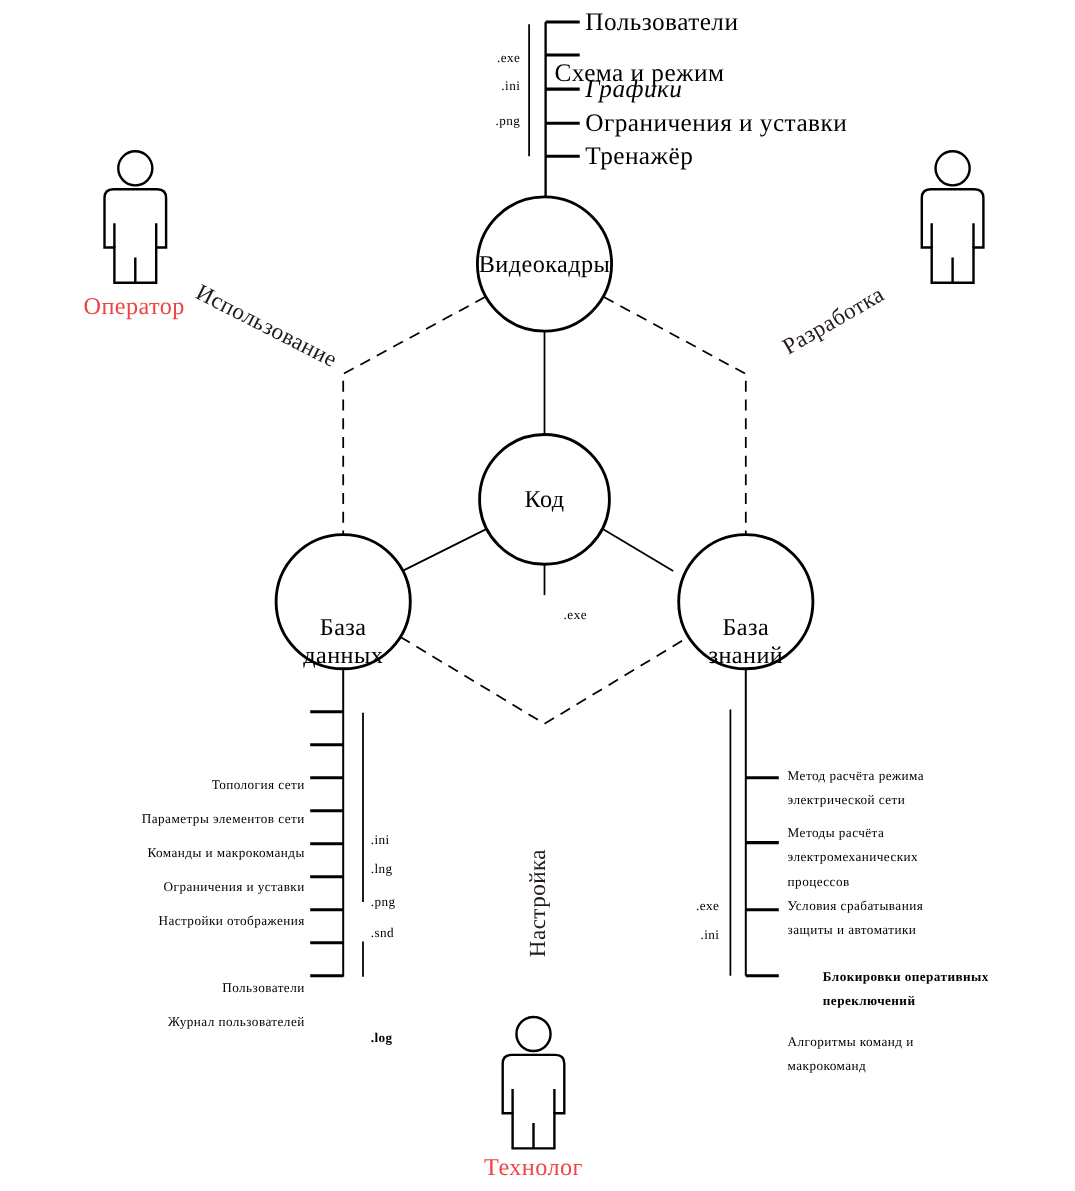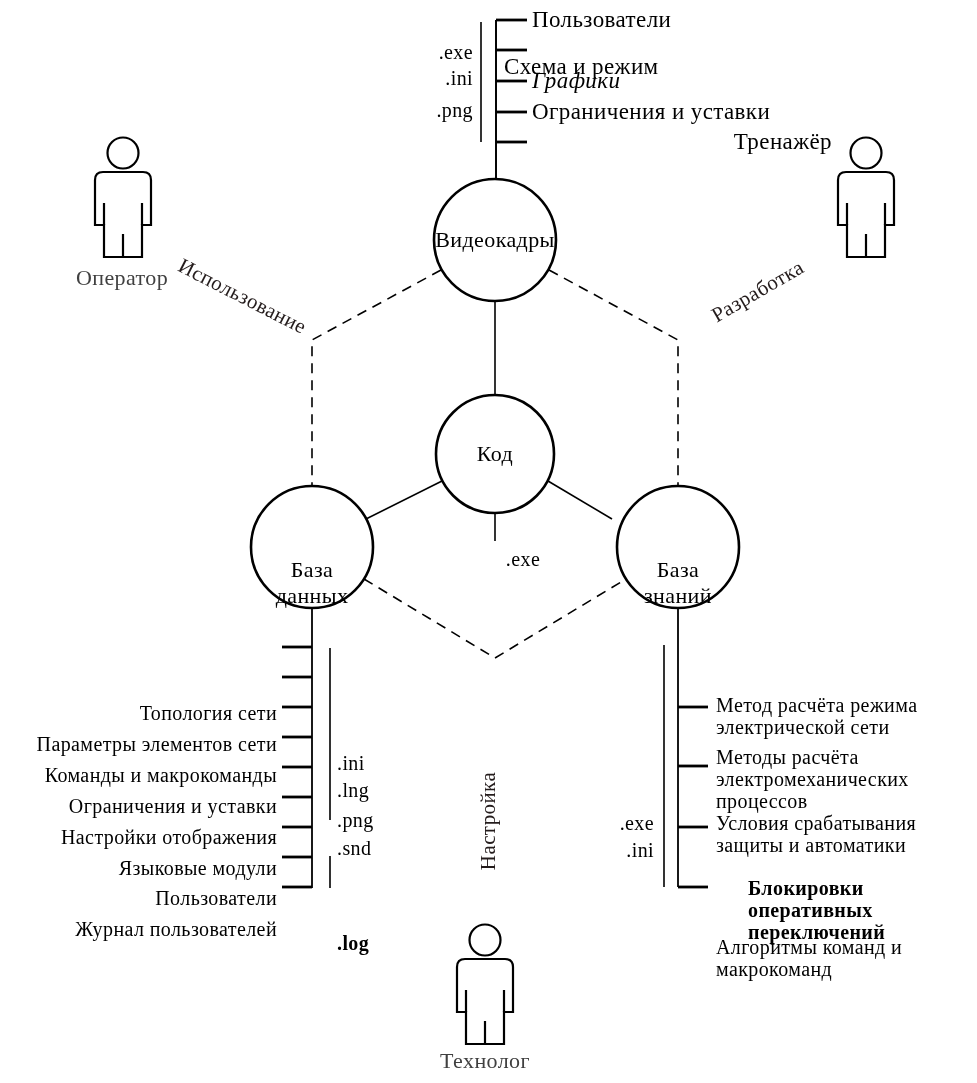--- a/index.html
+++ b/index.html
@@ -1,25 +1,25 @@
 <!DOCTYPE html>
 <html lang="ru"><head>
 <meta charset="utf-8">
 <style>
   html,body{margin:0;padding:0;background:#fff;}
   .canvas{position:relative;width:977px;height:1083px;background:#fff;overflow:hidden;
           font-family:"Liberation Serif",serif;color:#000;}
   .canvas svg{position:absolute;left:0;top:0;}
-  .lbl{position:absolute;line-height:26px;font-size:20px;letter-spacing:.4px;}
+  .lbl{position:absolute;line-height:26px;font-size:12px;letter-spacing:.4px;}
   .c{text-align:center;}
   .r{text-align:right;}
   .pre{white-space:pre-line;}
   .toplbl{font-size:23px;line-height:26px;}
   .node{font-size:22px;line-height:26px;}
-  .role{font-size:22px;color:#404040;}
+  .role{font-size:22px;color:#ef4444;}
   .edge{font-size:21px;color:#241c1c;}
   .rlist{line-height:22px;}
 </style>
 </head>
 <body>
 
 <div class="canvas">
 
   <svg width="977" height="1083" viewBox="0 0 977 1083">
     <defs>
@@ -107,32 +107,31 @@
   <div class="lbl role c" style="left:405px;top:1048px;width:160px;">Технолог</div>
 
   <div class="lbl edge c" style="left:160px;top:283px;width:165px;transform:rotate(27deg);">Использование</div>
   <div class="lbl edge c" style="left:695px;top:278px;width:125px;transform:rotate(-30deg);">Разработка</div>
   <div class="lbl edge c" style="left:433px;top:808px;width:110px;transform:rotate(-90deg);">Настройка</div>
 
   <div class="lbl toplbl" style="left:532px;top:7px;width:300px;">Пользователи</div>
   <div class="lbl toplbl" style="left:504px;top:37px;width:300px;margin-top:17px;">Схема и режим</div>
   <div class="lbl toplbl" style="left:532px;top:68px;width:300px;font-style:italic;">Графики</div>
   <div class="lbl toplbl" style="left:532px;top:99px;width:300px;">Ограничения и уставки</div>
-  <div class="lbl toplbl" style="left:532px;top:129px;width:300px;text-align:right;">Тренажёр</div>
+  <div class="lbl toplbl" style="left:532px;top:129px;width:300px;">Тренажёр</div>
 
   <div class="lbl r" style="right:504px;top:39px;width:70px;">.exe</div>
   <div class="lbl r" style="right:504px;top:65px;width:70px;">.ini</div>
   <div class="lbl r" style="right:504px;top:97px;width:70px;">.png</div>
 
   <div class="lbl r" style="right:700px;top:700px;width:270px;">Топология сети</div>
   <div class="lbl r" style="right:700px;top:731px;width:270px;">Параметры элементов сети</div>
   <div class="lbl r" style="right:700px;top:762px;width:270px;">Команды и макрокоманды</div>
   <div class="lbl r" style="right:700px;top:793px;width:270px;">Ограничения и уставки</div>
   <div class="lbl r" style="right:700px;top:824px;width:270px;">Настройки отображения</div>
-  <div class="lbl r" style="right:700px;top:855px;width:270px;">Языковые модули</div>
   <div class="lbl r" style="right:700px;top:885px;width:270px;">Пользователи</div>
   <div class="lbl r" style="right:700px;top:916px;width:270px;">Журнал пользователей</div>
 
   <div class="lbl" style="left:337px;top:750px;width:70px;">.ini</div>
   <div class="lbl" style="left:337px;top:777px;width:70px;">.lng</div>
   <div class="lbl" style="left:337px;top:807px;width:70px;">.png</div>
   <div class="lbl" style="left:337px;top:835px;width:70px;">.snd</div>
   <div class="lbl" style="left:337px;top:930px;width:70px;font-weight:bold;">.log</div>
 
   <div class="lbl pre rlist" style="left:716px;top:694px;width:240px;">Метод расчёта режима

